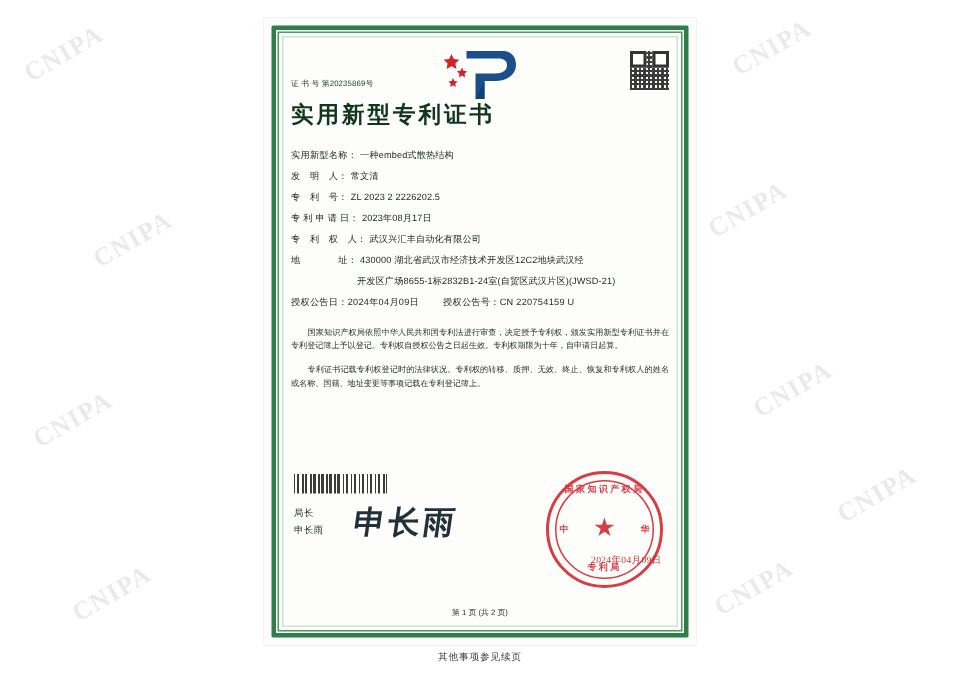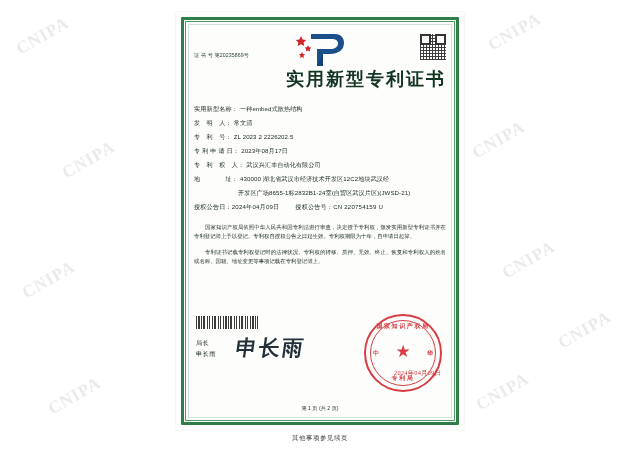--- a/index.html
+++ b/index.html
@@ -109,24 +109,24 @@
     width: 7px; height: 7px;
     border: 2px solid #111;
     background: #fff;
   }
   .qr::before { left: 0; top: 0; }
   .qr::after  { right: 0; top: 0; }
 
   
   .title {
     margin-top: 8px;
-    text-align: right;
+    text-align: left;
     font-family: "Liberation Serif", serif;
     font-weight: bold;
-    font-size: 18px;
+    font-size: 15px;
     letter-spacing: 2px;
     color: #12351f;
   }
 
   
   .fields {
     margin-top: 14px;
     font-size: 6.1px;
     color: #16281c;
     line-height: 1.45;

